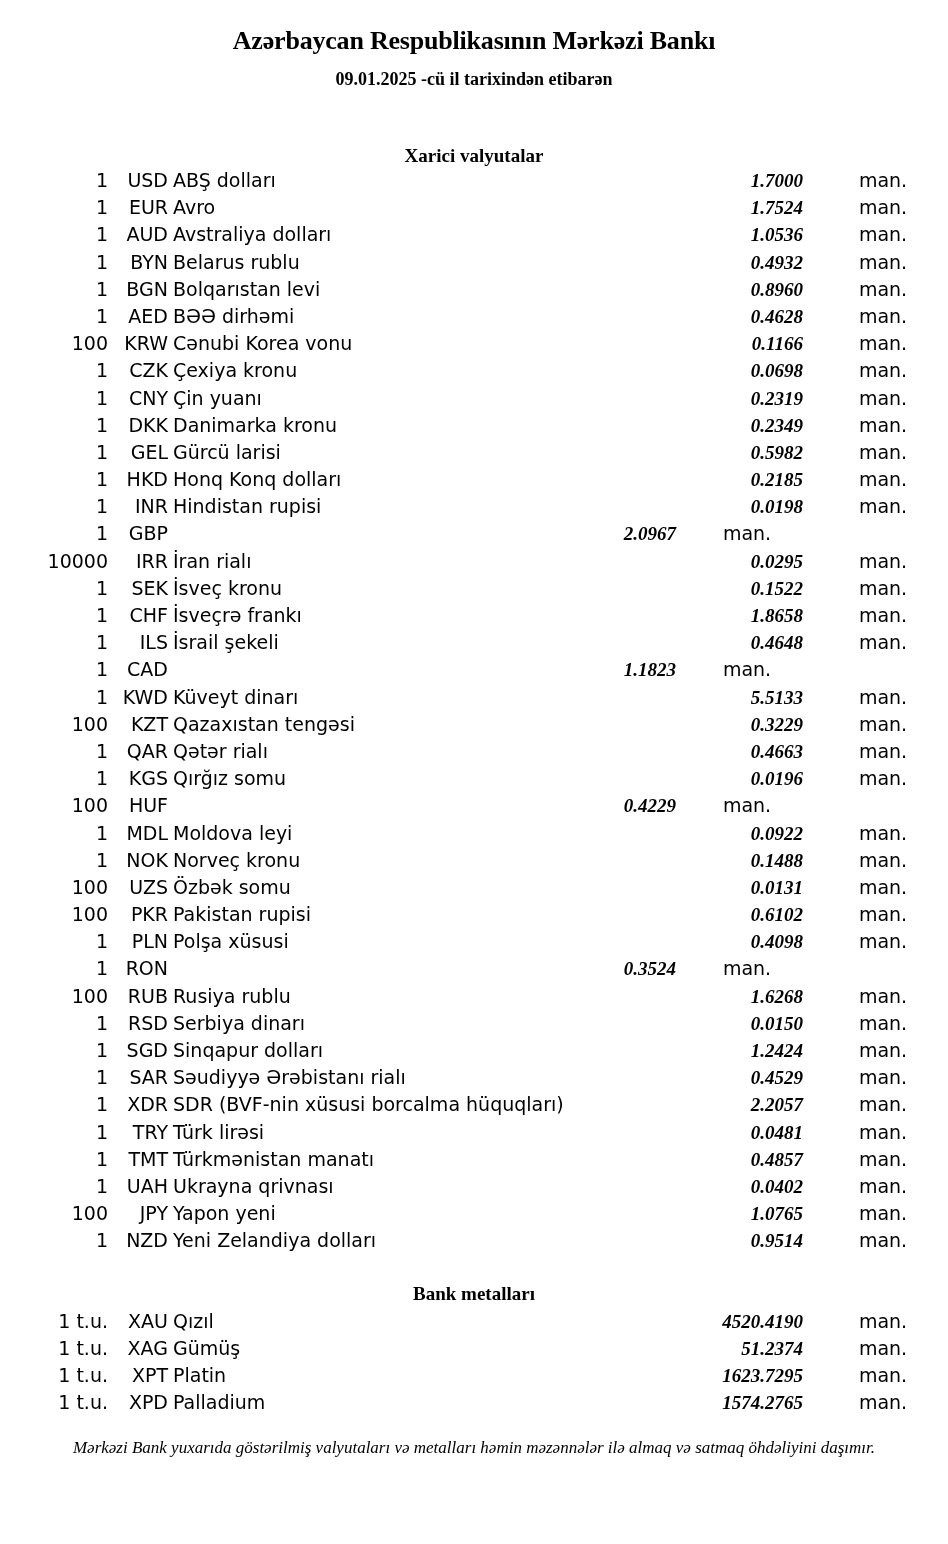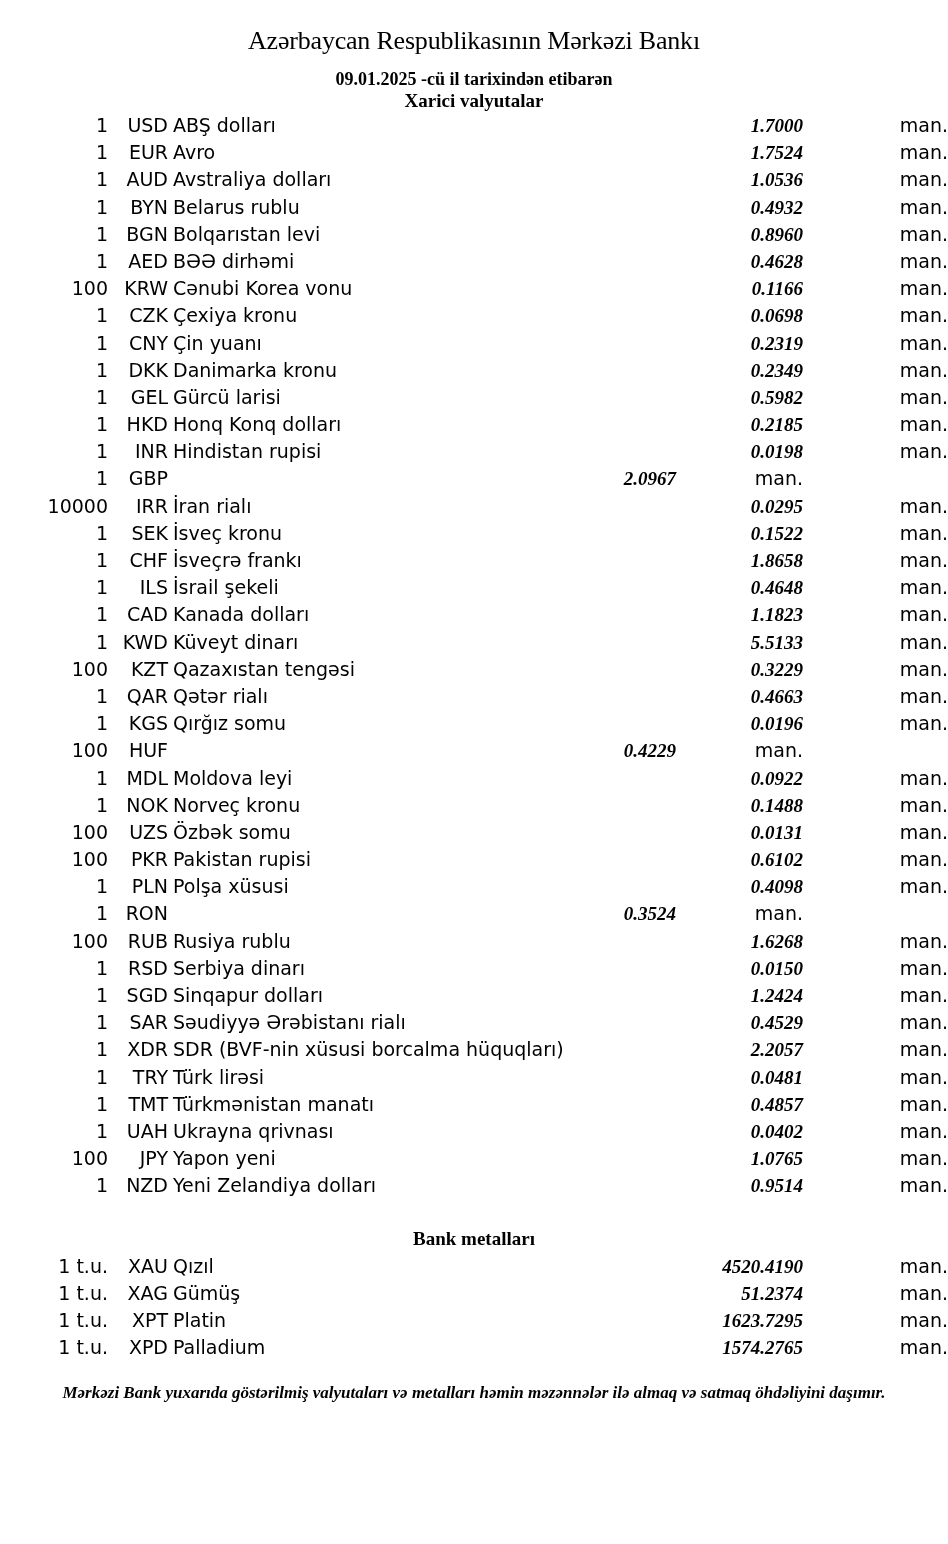--- a/index.html
+++ b/index.html
@@ -10,21 +10,21 @@
     color: #000000;
     font-family: "DejaVu Sans", sans-serif;
     overflow: hidden;
   }
   .page { width: 948px; height: 1544px; }
   .serif { font-family: "Liberation Serif", serif; }
 
   .title {
     margin-top: 27px;
     text-align: center;
-    font-weight: normal;
+    font-weight: bold;
     font-size: 26px;
     line-height: 28px;
     letter-spacing: -0.2px;
   }
   .date {
     margin-top: 13px;
     text-align: center;
     font-weight: bold;
     font-size: 18px;
     line-height: 22px;
@@ -35,21 +35,21 @@
     font-weight: bold;
     font-size: 19px;
     line-height: 24px;
   }
   .section-title {
     text-align: center;
     font-weight: bold;
     font-size: 19px;
     line-height: 22px;
   }
-  .st-currencies { }
+  .st-currencies { margin-top: 55px; }
   .st-metals { margin-top: 28px; }
 
   .table { display: grid; grid-auto-rows: 27.2px; }
   .t-metals { margin-top: 3px; }
 
   .row {
     display: grid;
     grid-template-columns: 108px 60px 508px 127px auto;
     align-items: baseline;
     font-size: 19px;
@@ -59,30 +59,29 @@
   .qty  { text-align: right; }
   .code { text-align: right; }
   .name { text-align: left; padding-left: 5px; }
   .rate {
     text-align: right;
     font-family: Liberation Serif, serif;
     font-style: italic;
     font-weight: bold;
     font-size: 19px;
   }
-  .man { text-align: right; padding-left: 15px; }
+  .man { text-align: center; padding-left: 15px; }
 
   .footer {
     margin-top: 22px;
     text-align: center;
     font-family: "Liberation Serif", serif;
     font-style: italic;
     font-size: 17px;
     line-height: 20px;
-    font-weight: bold;
   }
 </style>
 </head>
 <body>
 
 <div class="page">
 
   <div class="title serif">Azərbaycan Respublikasının Mərkəzi Bankı</div>
 
   <div class="date serif">09.01.2025 -cü il tarixindən etibarən</div>
@@ -230,21 +229,20 @@
     <span class="qty">1</span>
     <span class="code">ILS</span>
     <span class="name">İsrail şekeli</span>
     <span class="rate">0.4648</span>
     <span class="man">man.</span>
   </div>
 
   <div class="row">
     <span class="qty">1</span>
     <span class="code">CAD</span>
-    <span class="name">Kanada dolları</span>
     <span class="rate">1.1823</span>
     <span class="man">man.</span>
   </div>
 
   <div class="row">
     <span class="qty">1</span>
     <span class="code">KWD</span>
     <span class="name">Küveyt dinarı</span>
     <span class="rate">5.5133</span>
     <span class="man">man.</span>

